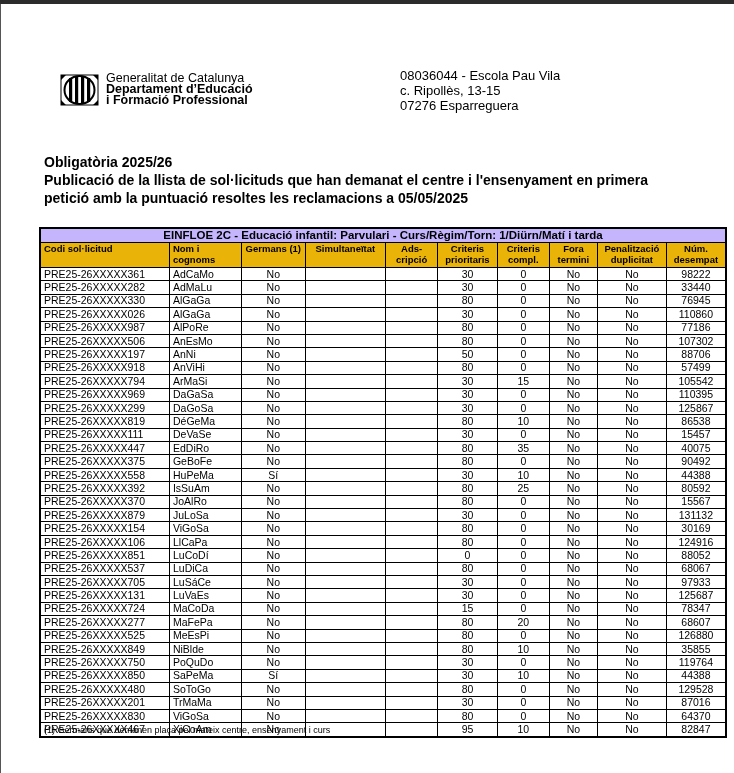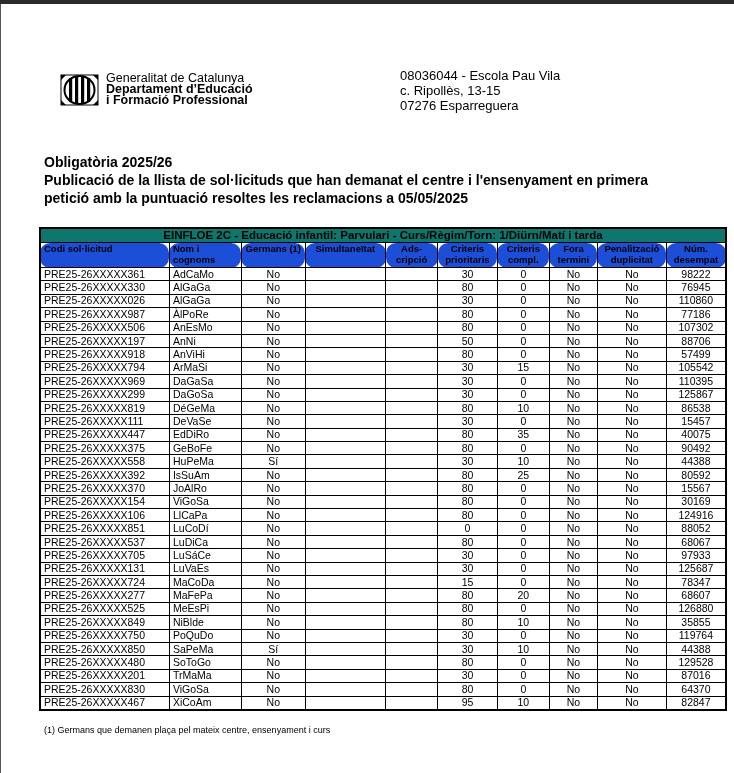--- a/index.html
+++ b/index.html
@@ -46,37 +46,36 @@
   }
   table.list th, table.list td {
     border: 1px solid #000;
     padding: 0 3px;
     height: 12.4px;
     line-height: 11px;
     white-space: nowrap;
     overflow: hidden;
   }
   table.list .group-row th {
-    background: #0f766e;
+    background: #c4b5fd;
     font-size: 11.5px;
     font-weight: bold;
     text-align: center;
     border-top: 2px solid #000;
     height: 13px;
   }
   table.list .head-row th {
-    background: #1d4ed8;
+    background: #eab308;
     font-weight: bold;
     font-size: 9.5px;
     vertical-align: top;
     text-align: center;
     height: 24px;
     line-height: 11px;
     white-space: normal;
-    border-radius: 10px;
   }
   table.list .head-row th.left { text-align: left; }
   table.list td { text-align: center; }
   table.list td.code, table.list td.name { text-align: left; }
   table.list { border: 2px solid #000; }
   .footnote {
     position: absolute; left: 43px; top: 721px;
     font-size: 9px;
     text-align: right;
   }
@@ -154,20 +153,32 @@
           <td>No</td>
           <td></td>
           <td></td>
           <td>30</td>
           <td>0</td>
           <td>No</td>
           <td>No</td>
           <td>98222</td>
         </tr>
         <tr>
+          <td class="code">PRE25-26XXXXX282</td>
+          <td class="name">AdMaLu</td>
+          <td>No</td>
+          <td></td>
+          <td></td>
+          <td>30</td>
+          <td>0</td>
+          <td>No</td>
+          <td>No</td>
+          <td>33440</td>
+        </tr>
+        <tr>
           <td class="code">PRE25-26XXXXX330</td>
           <td class="name">AlGaGa</td>
           <td>No</td>
           <td></td>
           <td></td>
           <td>80</td>
           <td>0</td>
           <td>No</td>
           <td>No</td>
           <td>76945</td>
@@ -346,20 +357,32 @@
           <td>No</td>
           <td></td>
           <td></td>
           <td>80</td>
           <td>0</td>
           <td>No</td>
           <td>No</td>
           <td>15567</td>
         </tr>
         <tr>
+          <td class="code">PRE25-26XXXXX879</td>
+          <td class="name">JuLoSa</td>
+          <td>No</td>
+          <td></td>
+          <td></td>
+          <td>30</td>
+          <td>0</td>
+          <td>No</td>
+          <td>No</td>
+          <td>131132</td>
+        </tr>
+        <tr>
           <td class="code">PRE25-26XXXXX154</td>
           <td class="name">ViGoSa</td>
           <td>No</td>
           <td></td>
           <td></td>
           <td>80</td>
           <td>0</td>
           <td>No</td>
           <td>No</td>
           <td>30169</td>

